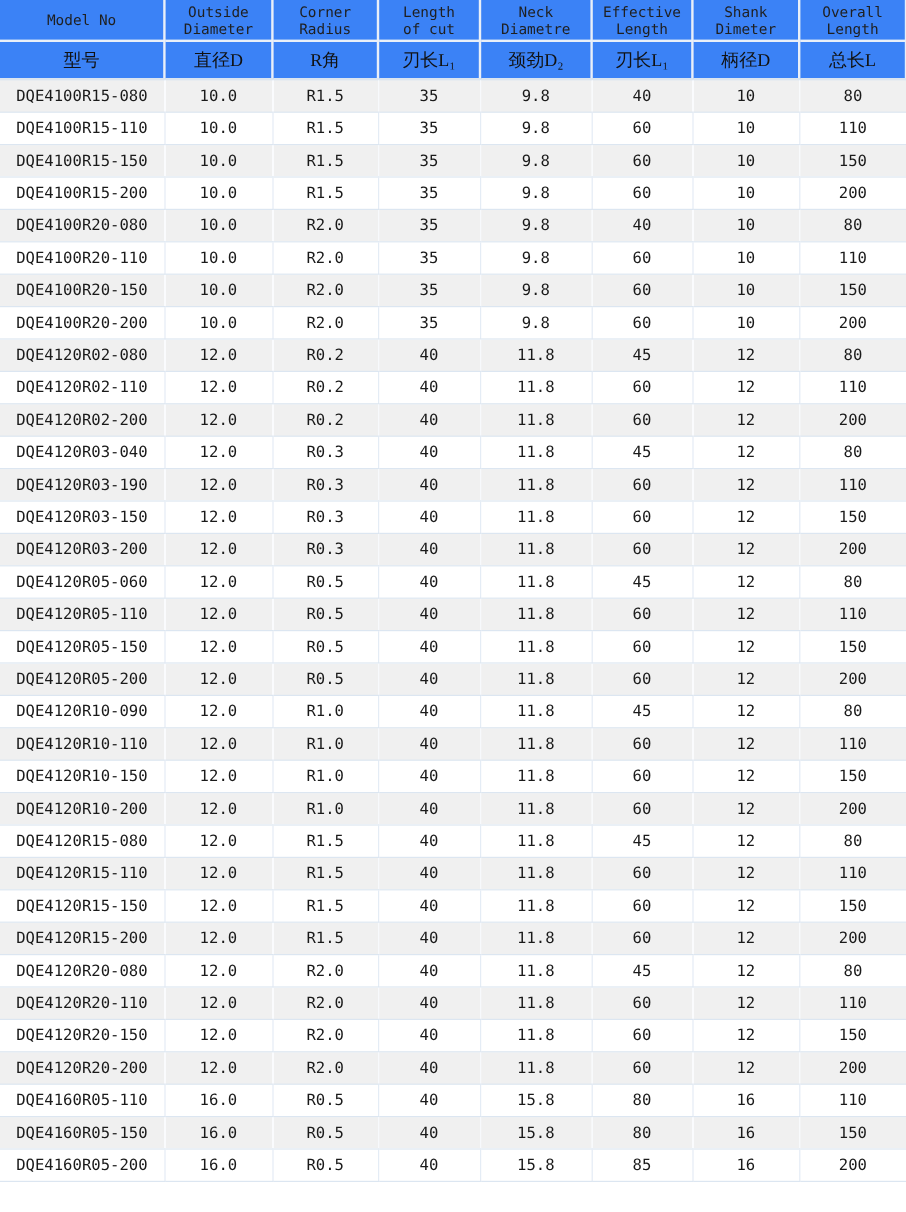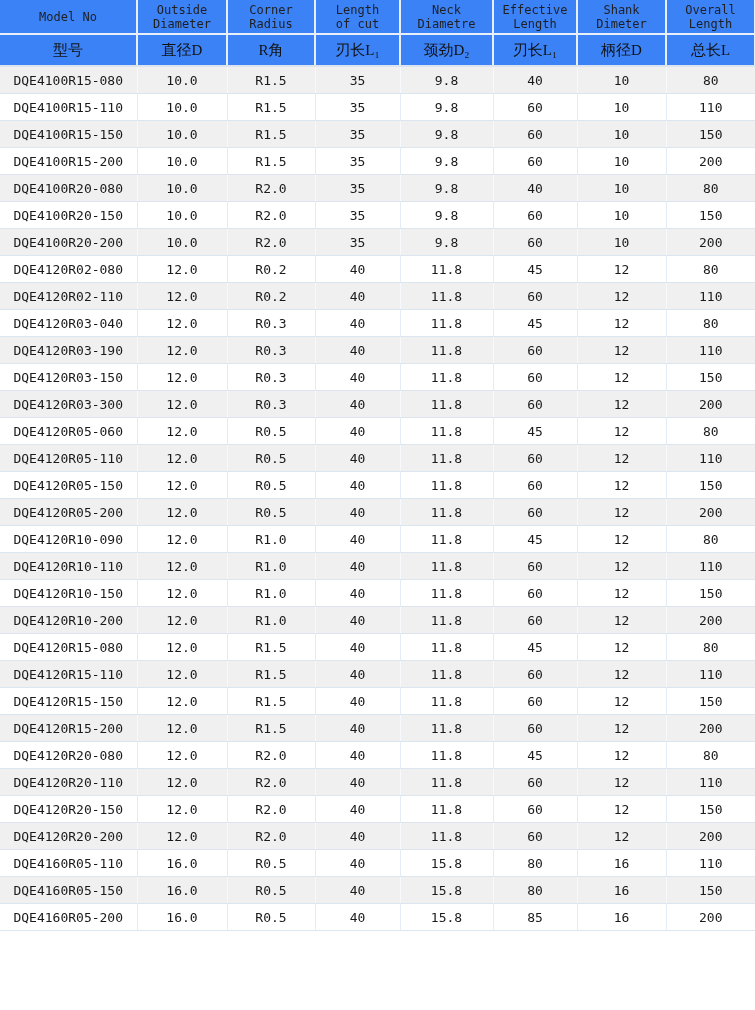--- a/index.html
+++ b/index.html
@@ -153,20 +153,30 @@
         <td>DQE4100R20-080</td>
         <td>10.0</td>
         <td>R2.0</td>
         <td>35</td>
         <td>9.8</td>
         <td>40</td>
         <td>10</td>
         <td>80</td>
       </tr>
       <tr>
+        <td>DQE4100R20-110</td>
+        <td>10.0</td>
+        <td>R2.0</td>
+        <td>35</td>
+        <td>9.8</td>
+        <td>60</td>
+        <td>10</td>
+        <td>110</td>
+      </tr>
+      <tr>
         <td>DQE4100R20-150</td>
         <td>10.0</td>
         <td>R2.0</td>
         <td>35</td>
         <td>9.8</td>
         <td>60</td>
         <td>10</td>
         <td>150</td>
       </tr>
       <tr>
@@ -193,20 +203,30 @@
         <td>DQE4120R02-110</td>
         <td>12.0</td>
         <td>R0.2</td>
         <td>40</td>
         <td>11.8</td>
         <td>60</td>
         <td>12</td>
         <td>110</td>
       </tr>
       <tr>
+        <td>DQE4120R02-200</td>
+        <td>12.0</td>
+        <td>R0.2</td>
+        <td>40</td>
+        <td>11.8</td>
+        <td>60</td>
+        <td>12</td>
+        <td>200</td>
+      </tr>
+      <tr>
         <td>DQE4120R03-040</td>
         <td>12.0</td>
         <td>R0.3</td>
         <td>40</td>
         <td>11.8</td>
         <td>45</td>
         <td>12</td>
         <td>80</td>
       </tr>
       <tr>
@@ -223,21 +243,21 @@
         <td>DQE4120R03-150</td>
         <td>12.0</td>
         <td>R0.3</td>
         <td>40</td>
         <td>11.8</td>
         <td>60</td>
         <td>12</td>
         <td>150</td>
       </tr>
       <tr>
-        <td>DQE4120R03-300</td>
+        <td>DQE4120R03-200</td>
         <td>12.0</td>
         <td>R0.3</td>
         <td>40</td>
         <td>11.8</td>
         <td>60</td>
         <td>12</td>
         <td>200</td>
       </tr>
       <tr>
         <td>DQE4120R05-060</td>

